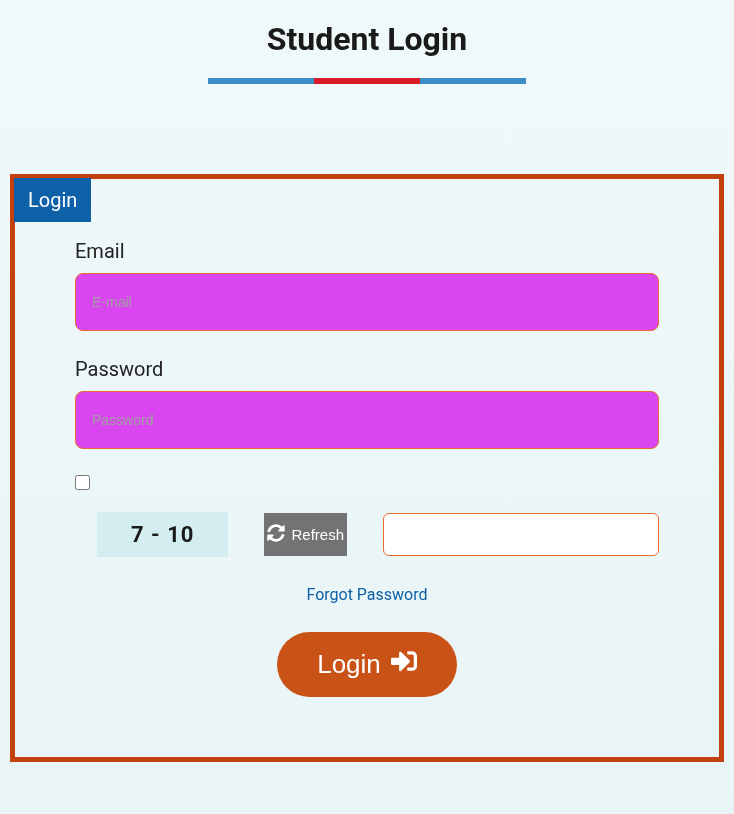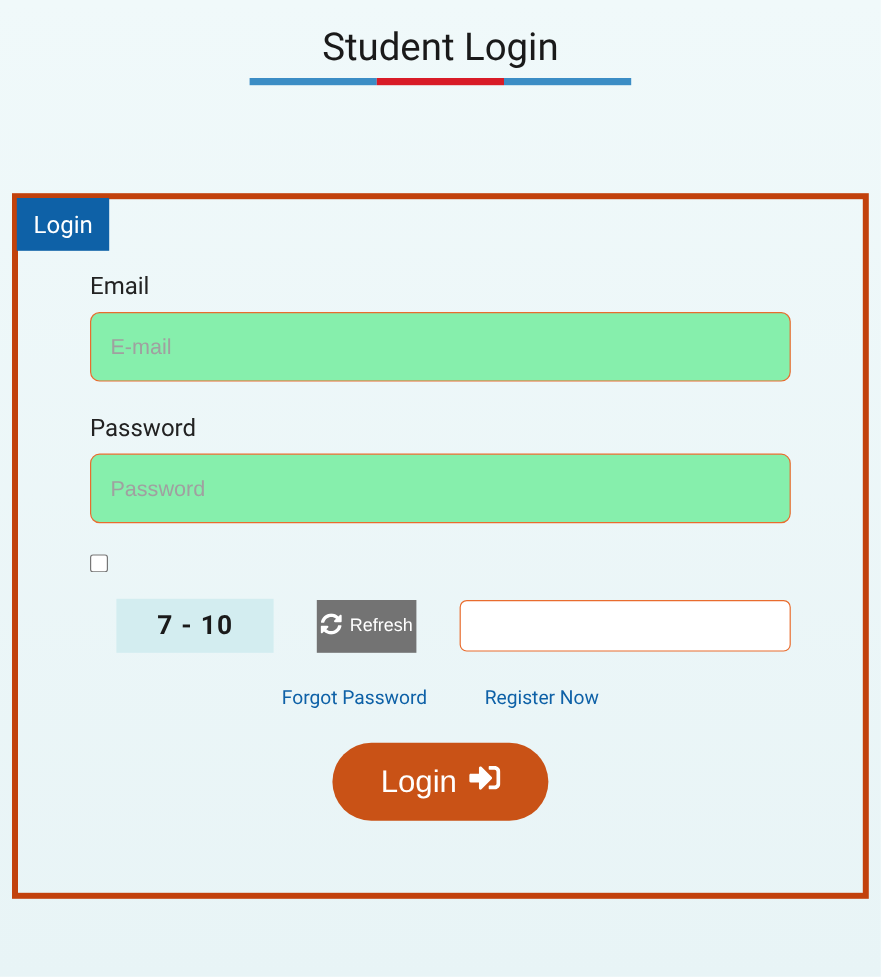--- a/index.html
+++ b/index.html
@@ -13,23 +13,23 @@
       width: 734px;
       height: 814px;
       padding: 20px 0;
     }
     .container {
       width: 100%;
     }
     .title {
       text-align: center;
       font-size: 32px;
-      font-weight: 400;
+      font-weight: 700;
       color: #1a1a1a;
-      margin-bottom: 7px;
+      margin-bottom: 20px;
     }
     .title-underline {
       display: flex;
       justify-content: center;
       margin-bottom: 90px;
     }
     .underline-segment {
       height: 6px;
     }
     .seg-blue-left {
@@ -65,23 +65,23 @@
       font-size: 20px;
       color: #222;
       margin-bottom: 10px;
     }
     .form-input {
       width: 100%;
       height: 58px;
       border: 1px solid #e96c2e;
       border-radius: 8px;
       padding: 0 16px;
-      font-size: 18px;
+      font-size: 14px;
       color: #333;
-      background: #86efac;
+      background: #d946ef;
       outline: none;
     }
     .form-input::placeholder {
       color: #a0a0a0;
     }
     .field-group {
       margin-bottom: 26px;
     }
     .show-pw-row {
       display: flex;
@@ -209,21 +209,20 @@
               <path d="M370.7 133.3C339.5 104 298.9 88 256 88c-77.5 0-144.2 53.8-161.8 126.9-1.3 5.4-6.1 9.1-11.7 9.1H24.1c-7.5 0-13.2-6.8-11.8-14.2C33.9 94.9 134.8 8 256 8c66.4 0 126.8 26.1 171.3 68.7L463 41.4C478.1 26.3 504 37 504 58.3V192c0 13.3-10.7 24-24 24H346.3c-21.4 0-32.1-25.9-17-41l41.4-41.7zM32 296h133.7c21.4 0 32.1 25.9 17 41l-41.4 41.7C172.5 408 213.1 424 256 424c77.5 0 144.2-53.8 161.8-126.9 1.3-5.4 6.1-9.1 11.7-9.1h58.4c7.5 0 13.2 6.8 11.8 14.2C478.1 417.1 377.2 504 256 504c-66.4 0-126.8-26.1-171.3-68.7L49 470.6C33.9 485.7 8 475 8 453.7V320c0-13.3 10.7-24 24-24z"></path>
             </svg>
         </span>
         <span>Refresh</span>
       </button>
       <input type="text" class="captcha-input" style="">
     </div>
 
     <div class="link-row">
       <a class="text-link">Forgot Password</a>
-      <a class="text-link">Register Now</a>
     </div>
 
     <div class="login-btn-wrap">
       <button type="button" class="login-btn">
         <span>Login</span>
         <span class="signin-icon">
           <svg viewBox="0 0 512 512">
               <path d="M416 448h-84c-6.6 0-12-5.4-12-12v-40c0-6.6 5.4-12 12-12h84c17.7 0 32-14.3 32-32V160c0-17.7-14.3-32-32-32h-84c-6.6 0-12-5.4-12-12V76c0-6.6 5.4-12 12-12h84c53 0 96 43 96 96v192c0 53-43 96-96 96zm-47-201L201 79c-15-15-41-4.5-41 17v96H24c-13.3 0-24 10.7-24 24v96c0 13.3 10.7 24 24 24h136v96c0 21.5 26 32 41 17l168-168c9.3-9.4 9.3-24.6 0-34z"></path>
             </svg>
         </span>

